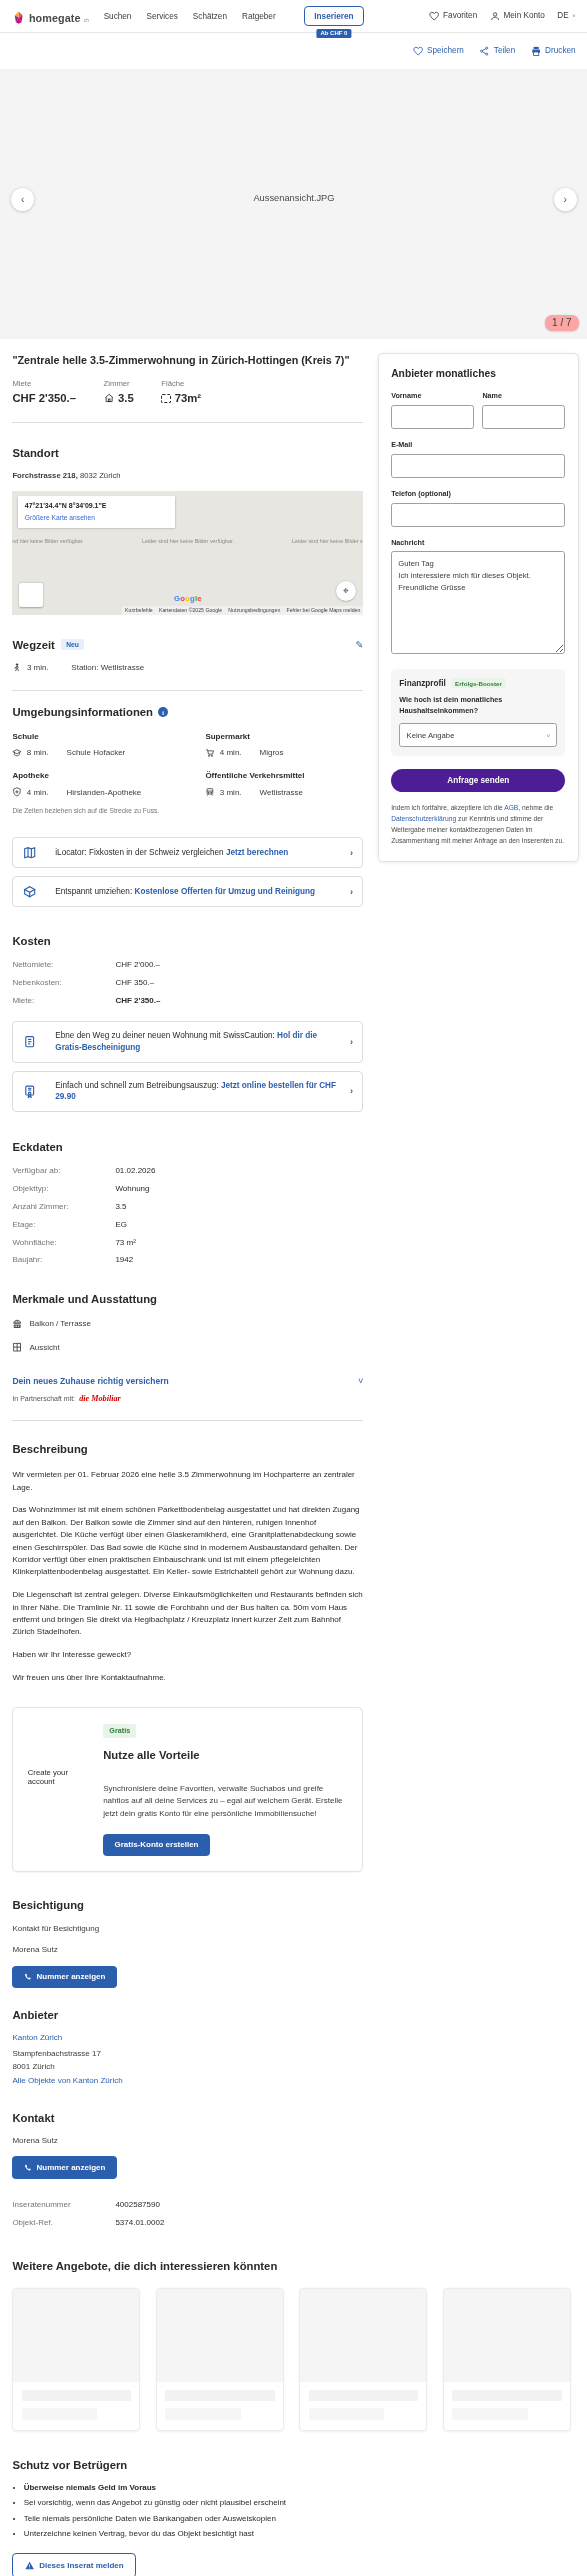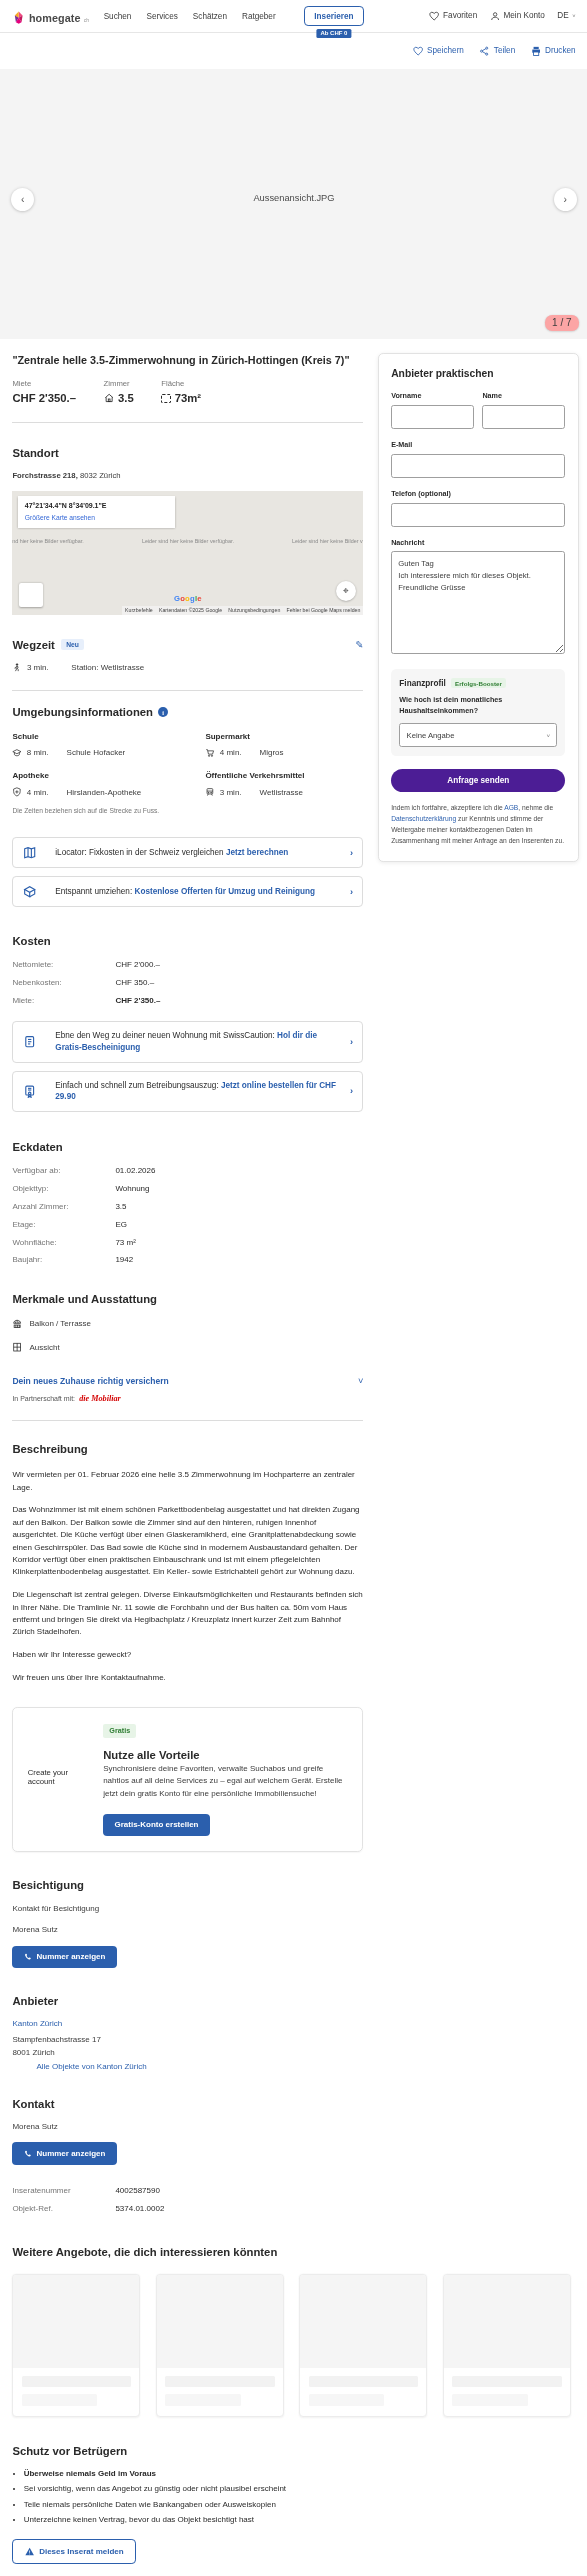--- a/index.html
+++ b/index.html
@@ -107,21 +107,21 @@
   
   .desc p { margin-top:10.3px; font-size:8px; line-height:1.55; color:#2a2a2a; }
   .desc p.first { margin-top:14.4px; }
 
   
   .acct-card { border:0.5px solid #e2e2e2; border-radius:5.2px; margin-top:23px; padding:15.5px 14.4px; display:flex; gap:13.4px; box-shadow:0 0.5px 1.5px rgba(0,0,0,.04); }
   .acct-left { width:62px; color:#2a2a2a; font-size:7.7px; padding-top:44px; }
   .acct-right { flex:1; }
   .badge-gratis { display:inline-block; background:#e7f4e7; color:#2e7d32; font-weight:bold; font-size:7.2px; border-radius:2.1px; padding:2.6px 6.2px; }
   .acct-title { font-size:11.3px; font-weight:bold; color:#2a2a2a; margin-top:11.3px; }
-  .acct-text { margin-top:2px; font-size:8px; line-height:1.55; }
+  .acct-text { margin-top:22px; font-size:8px; line-height:1.55; }
   .btn-blue { display:inline-flex; align-items:center; gap:4.6px; background:#2b5fad; color:#fff; font-weight:bold; font-size:8px; border:0; border-radius:4.1px; padding:6.7px 11.3px; margin-top:13.4px; cursor:pointer; }
 
   .plain { margin-top:12.4px; font-size:8px; }
   .link-line { margin-top:7.2px; font-size:8px; color:#2b5fad; cursor:pointer; }
 
   
   .cards4 { display:flex; gap:15.5px; margin-top:15.5px; }
   .skel-card { width:128px; border:0.5px solid #ececec; border-radius:4.1px; overflow:hidden; box-shadow:0 0.5px 2.1px rgba(0,0,0,.06); background:#fff; }
   .skel-img { height:93px; background:#f5f5f5; }
   .skel-bar1 { height:11.3px; background:#f2f2f2; margin:8.2px 8.2px 0 8.2px; border-radius:1.5px; }
@@ -515,25 +515,25 @@
       <h2 class="sec" style="margin-top:27px;">Besichtigung</h2>
       <div class="plain">Kontakt für Besichtigung</div>
       <div class="plain">Morena Sutz</div>
       <button class="btn-blue" style="margin-top:11.3px;">
         <svg class="icon-svg" width="8.2" height="8.2" viewBox="0 0 24 24" fill="#fff">
             <path d="M6.6 2 C7.2 2 9.2 5.4 9 6 C8.8 6.6 7.4 7.6 7.4 8.4 C7.4 9.2 8.6 11 9.8 12.2 C11 13.4 12.8 14.6 13.6 14.6 C14.4 14.6 15.4 13.2 16 13 C16.6 12.8 20 14.8 20 15.4 C20 16.6 18.4 19 16.6 19 C13.6 19 10.4 16.8 8 14.4 C5.6 12 3 8.4 3 5.4 C3 3.6 5.4 2 6.6 2 Z"></path>
           </svg>
         <span>Nummer anzeigen</span>
       </button>
 
-      <h2 class="sec" style="margin-top:27px;">Anbieter</h2>
+      <h2 class="sec" style="margin-top:21px;">Anbieter</h2>
       <div class="link-line" style="margin-top:12.4px;">Kanton Zürich</div>
       <div class="plain" style="margin-top:6.2px;">Stampfenbachstrasse 17</div>
       <div class="plain" style="margin-top:4.1px;">8001 Zürich</div>
-      <div class="link-line" style="margin-top:5.2px;margin-left:24px;">Alle Objekte von Kanton Zürich</div>
+      <div class="link-line" style="margin-top:5.2px;">Alle Objekte von Kanton Zürich</div>
 
       <h2 class="sec" style="margin-top:27px;">Kontakt</h2>
       <div class="plain">Morena Sutz</div>
       <button class="btn-blue" style="margin-top:11.3px;">
         <svg class="icon-svg" width="8.2" height="8.2" viewBox="0 0 24 24" fill="#fff">
             <path d="M6.6 2 C7.2 2 9.2 5.4 9 6 C8.8 6.6 7.4 7.6 7.4 8.4 C7.4 9.2 8.6 11 9.8 12.2 C11 13.4 12.8 14.6 13.6 14.6 C14.4 14.6 15.4 13.2 16 13 C16.6 12.8 20 14.8 20 15.4 C20 16.6 18.4 19 16.6 19 C13.6 19 10.4 16.8 8 14.4 C5.6 12 3 8.4 3 5.4 C3 3.6 5.4 2 6.6 2 Z"></path>
           </svg>
         <span>Nummer anzeigen</span>
       </button>
 
@@ -545,21 +545,21 @@
         <div class="drow">
             <span class="dl">Objekt-Ref.</span>
             <span class="dv">5374.01.0002</span>
           </div>
       </div>
 
     </div>
 
     <div class="side-col">
       <div class="form-card">
-        <h2>Anbieter praktischen</h2>
+        <h2>Anbieter monatliches</h2>
         <div class="f-row2">
           <div class="f-field">
             <label class="f-label">Vorname</label>
             <input class="f-input" type="text" style="">
           </div>
           <div class="f-field">
             <label class="f-label">Name</label>
             <input class="f-input" type="text" style="">
           </div>
         </div>

